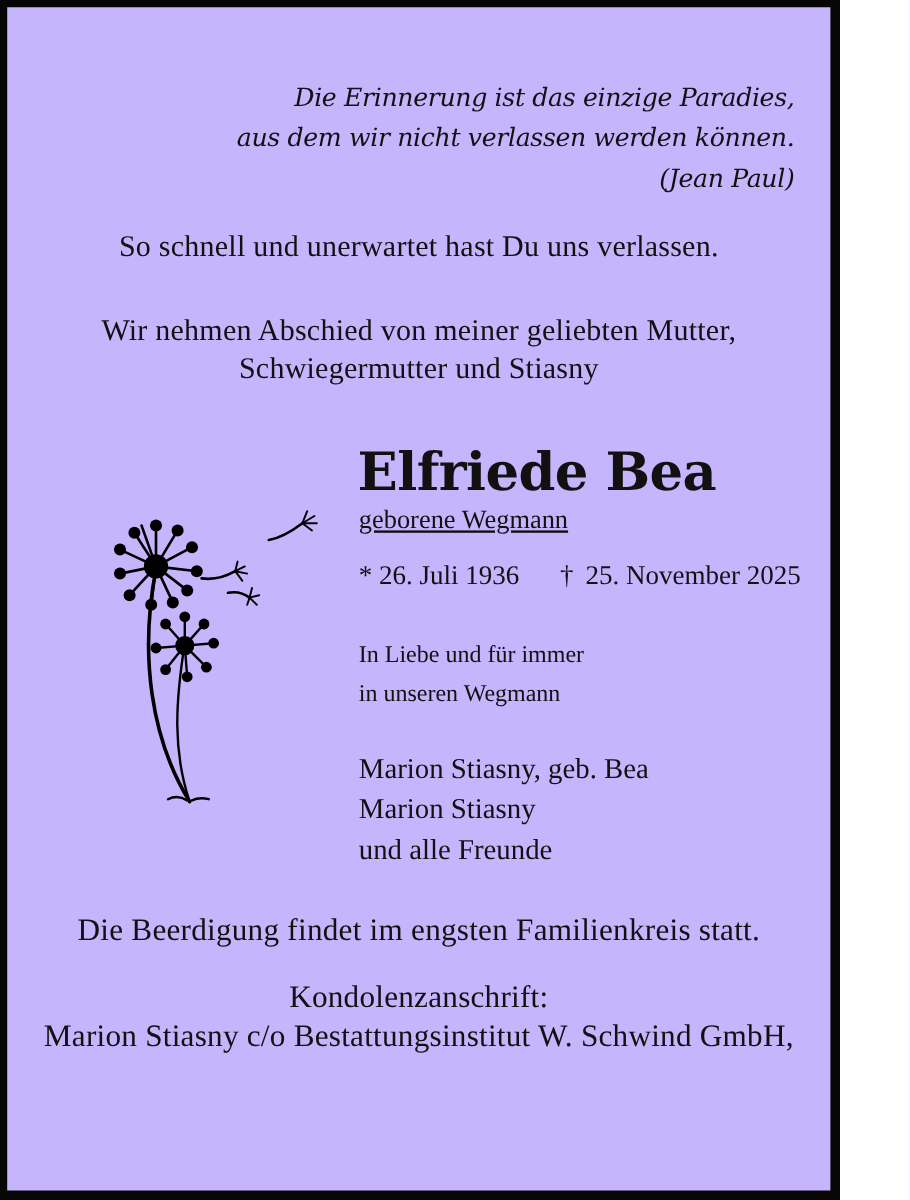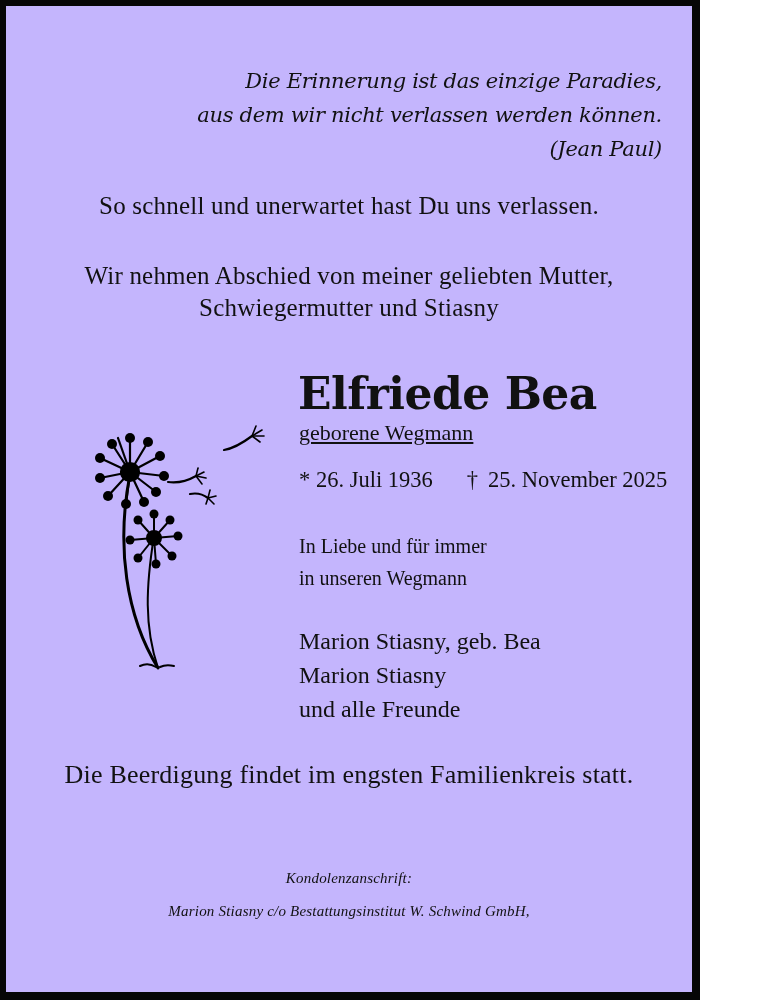--- a/index.html
+++ b/index.html
@@ -59,21 +59,21 @@
       font-size: 22px;
       font-family: "Liberation Serif", "DejaVu Serif", serif;
     }
     .born-name { top: 414px; font-size: 22px; text-decoration: underline; }
     .dates { top: 461px; font-size: 22.5px; display: flex; gap: 0; }
     .dates .sep { display: inline-block; width: 34px; }
     .dates .cross { margin-right: 10px; }
     .love { top: 524px; line-height: 32px; font-size: 20px; }
     .mourners { top: 618px; line-height: 34px; font-size: 24px; }
     .funeral { top: 754px; font-size: 26px; }
-    .condolence { top: 856px; line-height: 33px; font-size: 15px; font-style: italic; }
+    .condolence { top: 808px; line-height: 33px; font-size: 26px; }
     .illustration {
       position: absolute;
       left: 80px;
       top: 380px;
       width: 200px;
       height: 300px;
     }
   </style>
 </head>
 <body>

